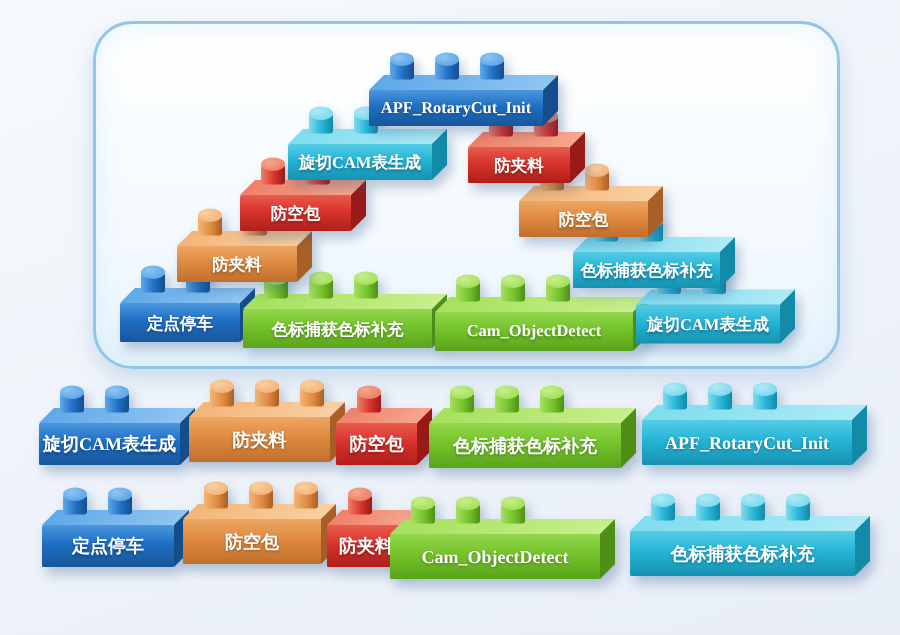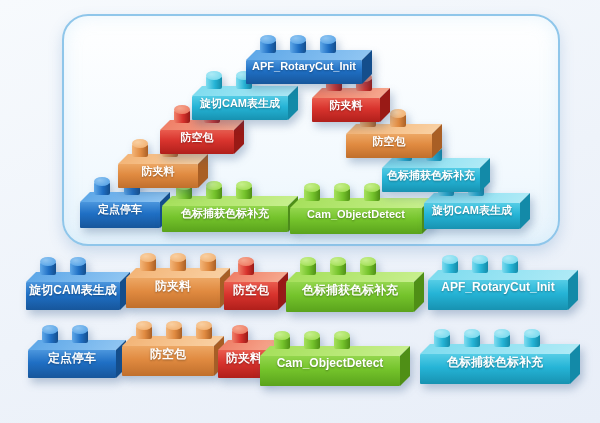--- a/index.html
+++ b/index.html
@@ -40,22 +40,23 @@
   .brick .side{
     position:absolute;left:100%;top:10px;width:10px;height:calc(100% - 10px);
     background:var(--side);
     transform:skewY(-45deg);
     transform-origin:0 0;
   }
   .brick .front{
     position:absolute;left:0;top:10px;right:0;bottom:0;
     background:linear-gradient(180deg,var(--frontl) 0%,var(--front) 45%,var(--frontd) 100%);
     border-radius:1px;
-    display:flex;align-items:flex-start;justify-content:center;
+    display:flex;align-items:center;justify-content:center;
     overflow:hidden;
+    font-family:Liberation Serif, serif;
   }
   .brick .lbl{
     color:#ffffff;
     font-size:11px;font-weight:bold;
     white-space:nowrap;
     text-shadow:0 1px 2px rgba(0,0,0,.35);
     padding:0 3px;
   }
   .brick .studs{
     position:absolute;top:-10px;left:14px;

